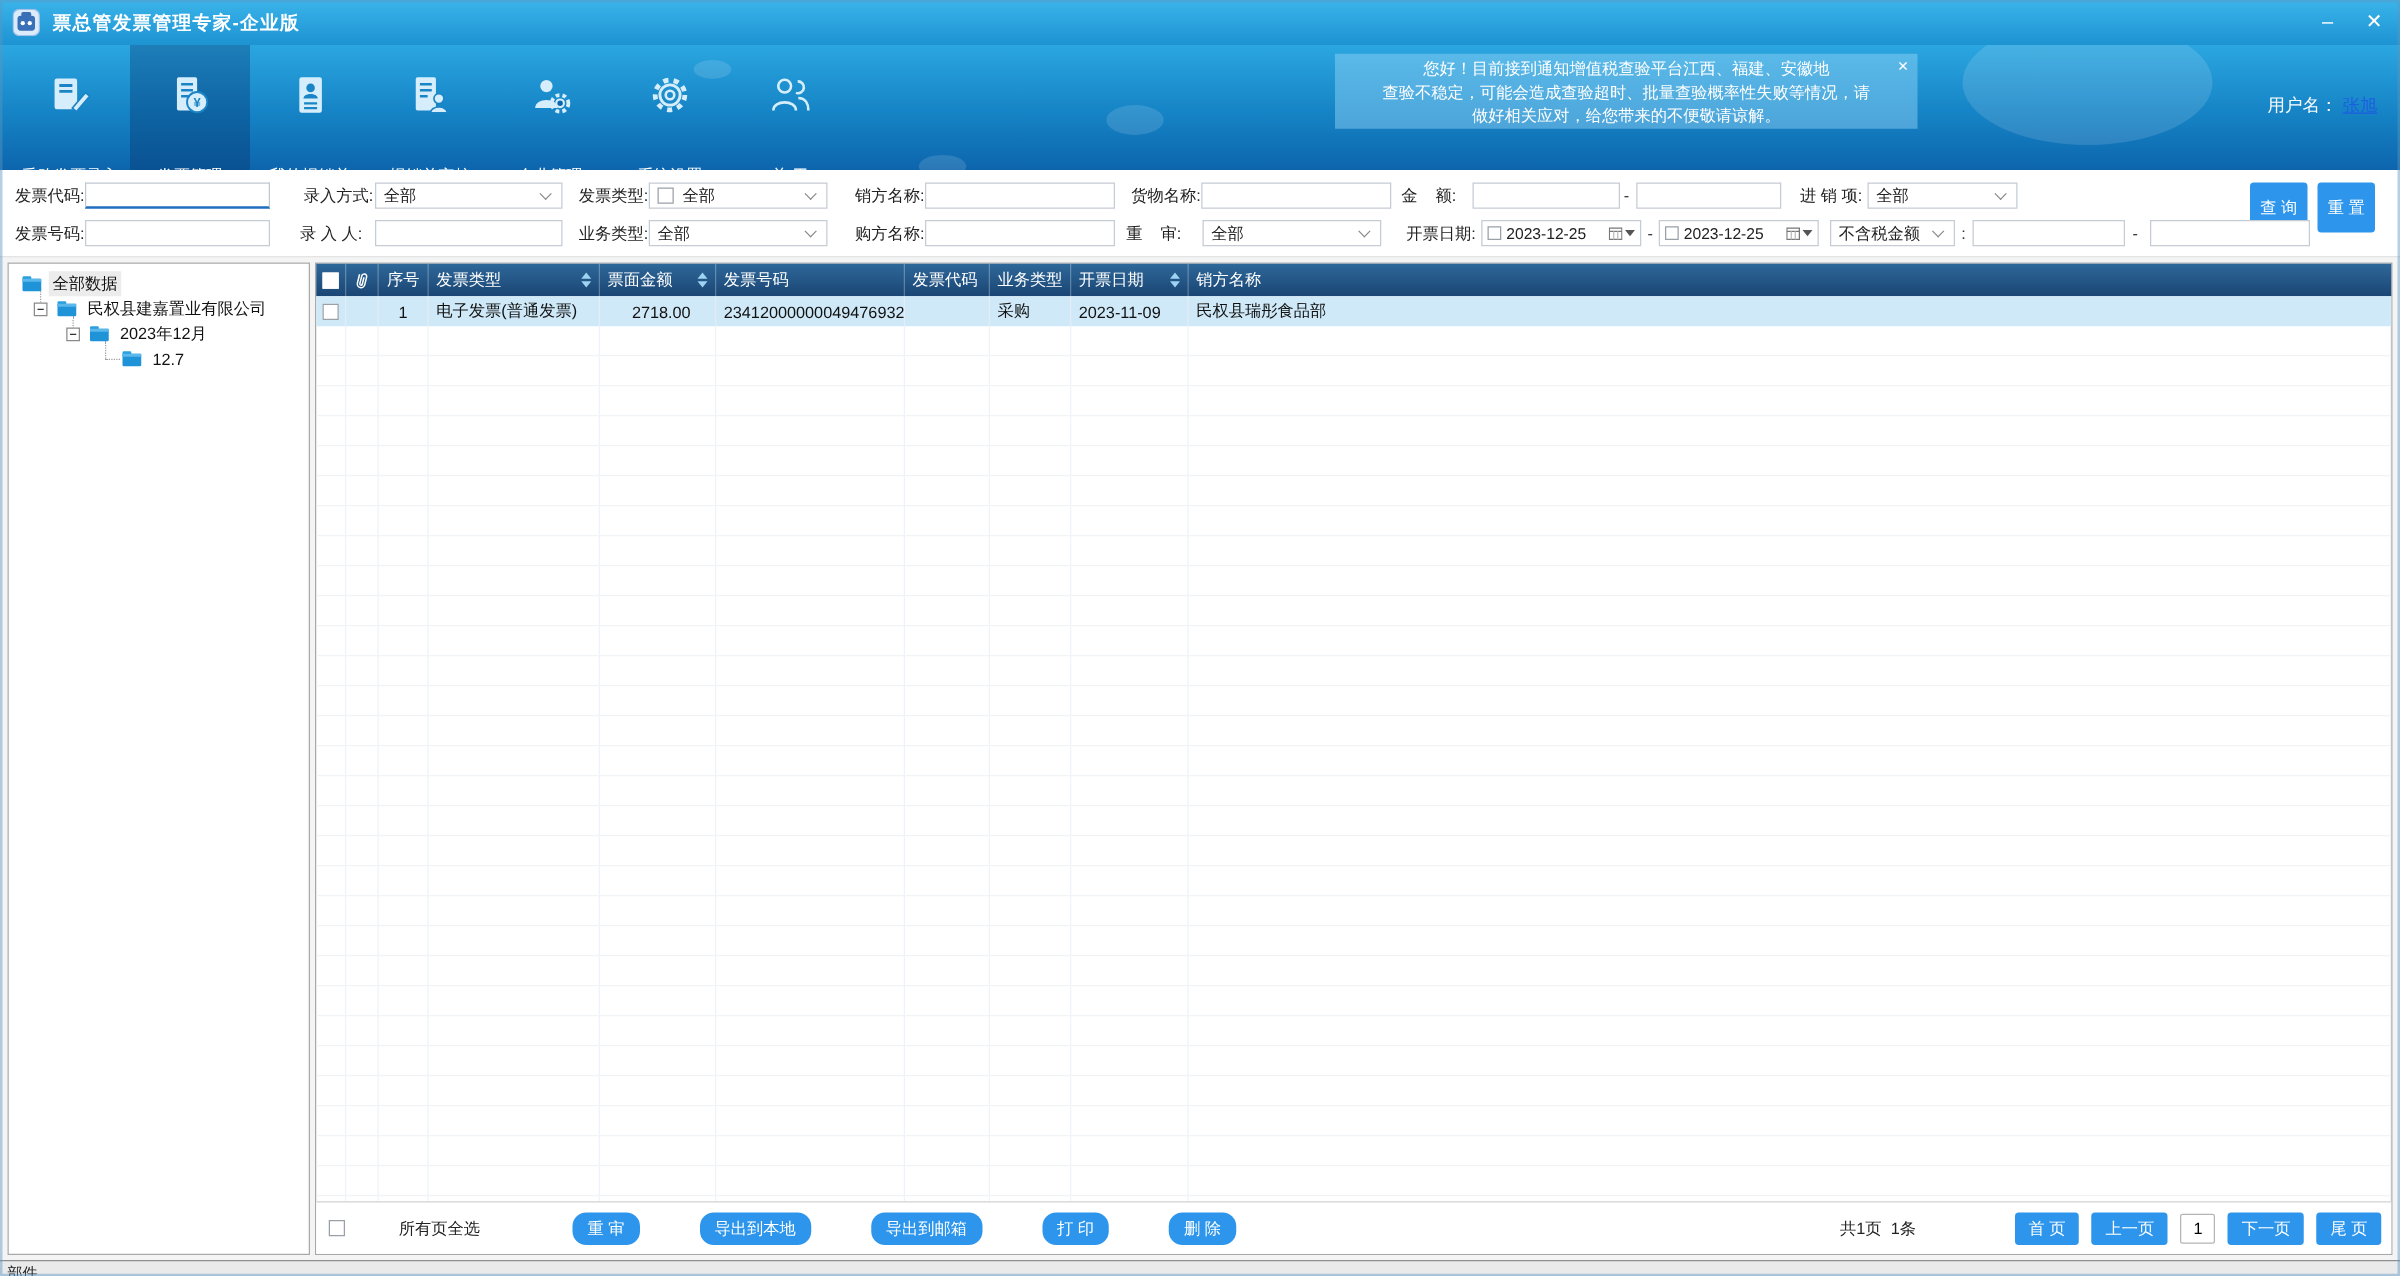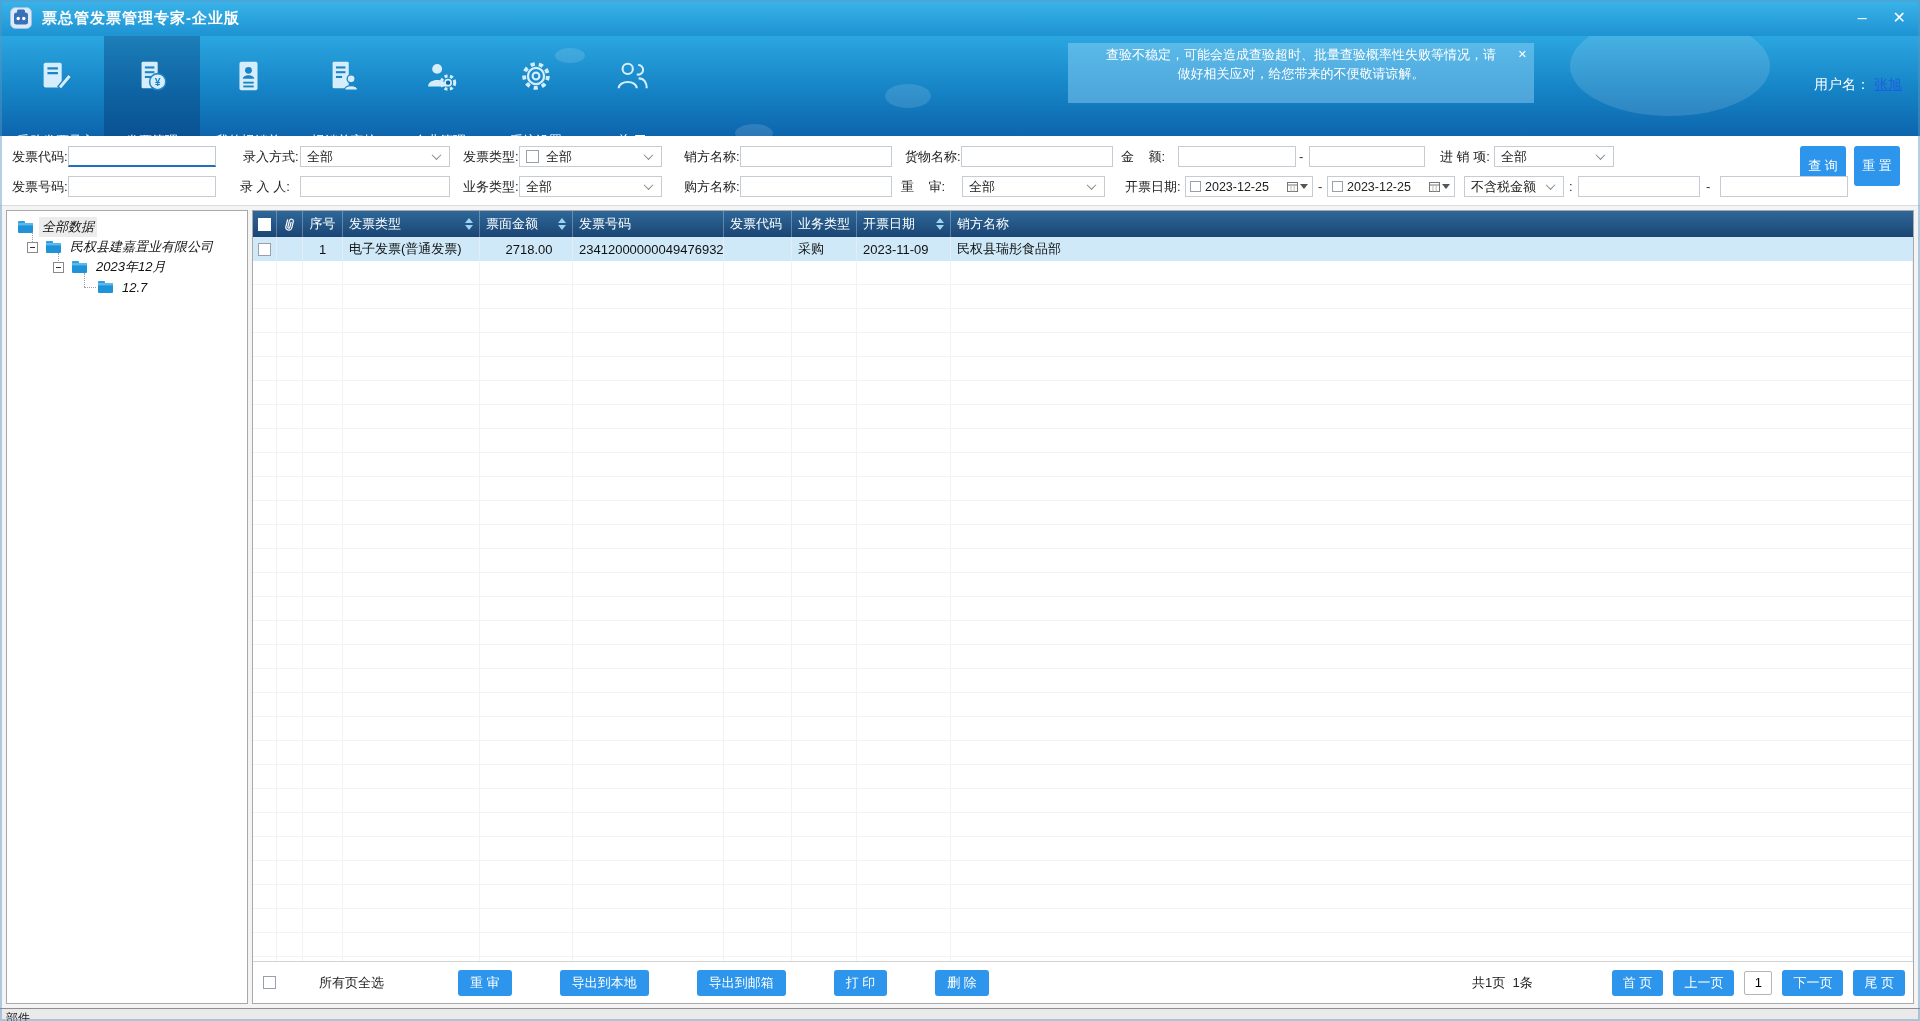--- a/index.html
+++ b/index.html
@@ -73,21 +73,21 @@
   .r1 { top:10px; } .r2 { top:40px; }
 
   
   .main { position:absolute; top:206px; left:0; right:0; height:802px; background:#f4f4f4; }
   .panel { position:absolute; top:4px; bottom:4px; background:#fff; border:1px solid #a9a9a9; }
   .treepanel { left:6px; width:242px; }
   .tablepanel { left:252px; right:6px; }
 
   
   .tnode { position:absolute; height:20px; display:flex; align-items:center; font-size:13px; color:#111; cursor:pointer; }
-  .tnode .label { padding:1px 3px; white-space:nowrap;font-style:italic; }
+  .tnode .label { padding:1px 3px; white-space:nowrap; }
   .tnode.sel .label { background:#ececec; }
   .folder { width:17px; height:14px; margin-right:5px; flex:none; }
   .ebox { position:absolute; width:11px; height:11px; border:1px solid #8a8a8a; background:#fff; display:flex; align-items:center; justify-content:center; cursor:pointer; z-index:2; }
   .ebox i { display:block; width:5px; height:1px; background:#333; }
   .dot-v { position:absolute; width:0; border-left:1px dotted #a0a0a0; }
   .dot-h { position:absolute; height:0; border-top:1px dotted #a0a0a0; }
 
   
   .thead { position:absolute; top:0; left:0; right:0; height:26px; display:flex; color:#fff; font-size:13px; background:linear-gradient(180deg,#2e6899 0%,#1a4574 100%); }
   .th { display:flex; align-items:center; padding-left:6px; border-right:1px solid rgba(255,255,255,.28); height:100%; cursor:pointer; }
@@ -108,21 +108,21 @@
   .tri-up { width:0; height:0; border-left:4px solid transparent; border-right:4px solid transparent; border-bottom:5px solid #9ed3f2; }
   .tri-dn { width:0; height:0; border-left:4px solid transparent; border-right:4px solid transparent; border-top:5px solid #9ed3f2; }
   .tbody-empty { position:absolute; top:50px; left:0; right:0; bottom:42px; overflow:hidden; }
   .erow { position:relative; height:24px; display:flex; border-bottom:1px solid #f1f4f7; }
   .erow .td { border-right:1px solid #edf3f8; }
 
   
   .tfoot { position:absolute; left:0; right:0; bottom:0; height:42px; background:#fff; border-top:1px solid #d2d2d2; display:flex; align-items:center; font-size:13px; color:#222;gap:38px; }
   .tfoot .cb { margin-left:10px; }
   .selall-label { margin-left:5px; white-space:pre; }
-  .bbtn { height:26px; padding:0 12px; margin-left:10px; }
+  .bbtn { height:26px; padding:0 12px; margin-left:10px;border-radius:11px; }
   .bbtn.first { margin-left:36px; }
   .pag { margin-left:auto; display:flex; align-items:center; margin-right:8px; }
   .page-info { margin-right:69px; white-space:pre; }
   .pbtn { height:26px; padding:0 11px; margin-left:10px; }
   .page-input { width:28px; height:24px; border:1px solid #b5b5b5; border-radius:2px; text-align:center; font-size:13px; margin-left:10px; outline:none; }
 
   
   .statusstrip { position:absolute; left:0; top:1008px; right:0; height:13px; background:#eaeaea; border-top:1px solid #8f8f8f; overflow:hidden; }
   .statusstrip span { display:block; margin:1px 0 0 6px; font-size:12px; color:#222; }
 </style>
@@ -230,20 +230,21 @@
             <path d="M6 33 c0-9 19-9 19 0" fill="none" stroke="#d6eefb" stroke-width="2.2"></path>
             <path d="M26.5 8.5 a5 5 0 1 1 -1.5 9.7" fill="none" stroke="#d6eefb" stroke-width="2.2"></path>
             <path d="M27 22.5 c6 0 8.5 5 8.5 10.5" fill="none" stroke="#d6eefb" stroke-width="2.2"></path>
           </svg>
         </span>
         <span>关 于</span>
       </div>
     </div>
 
     <div class="notice">
+      <span class="notice-line">您好！目前接到通知增值税查验平台江西、福建、安徽地</span>
       <span class="notice-line">查验不稳定，可能会造成查验超时、批量查验概率性失败等情况，请</span>
       <span class="notice-line">做好相关应对，给您带来的不便敬请谅解。</span>
       <span class="notice-close">✕</span>
     </div>
 
     <div class="userbox">
       <span>用户名：</span><span class="user-link">张旭</span>
     </div>
   </div>
 

